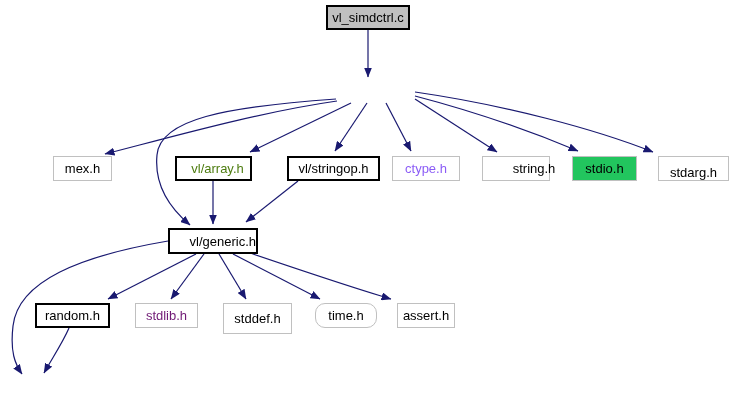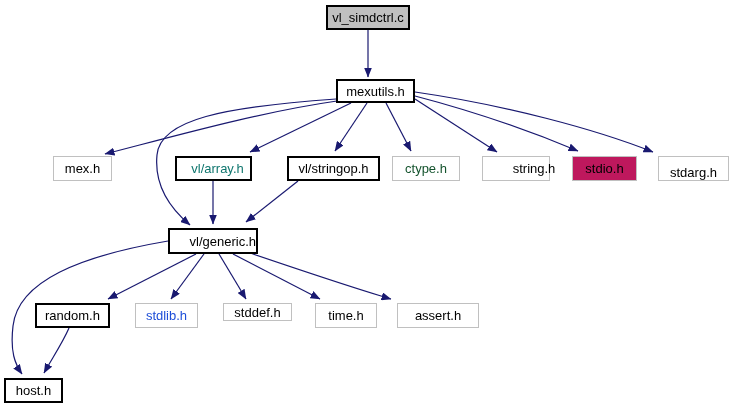--- a/index.html
+++ b/index.html
@@ -62,58 +62,52 @@
       <path d="M219,254 L246,299" fill="none" stroke="#191970" stroke-width="1.2" marker-end="url(#arrowhead)"></path>
       <path d="M233,254 L320,299" fill="none" stroke="#191970" stroke-width="1.2" marker-end="url(#arrowhead)"></path>
       <path d="M247,252 C300,270 350,287 391,299" fill="none" stroke="#191970" stroke-width="1.2" marker-end="url(#arrowhead)"></path>
       <path d="M168,241 C80,256 18,281 13,326 C10,352 15,364 22,374" fill="none" stroke="#191970" stroke-width="1.2" marker-end="url(#arrowhead)"></path>
       <path d="M69,328 C63,342 53,357 44,373" fill="none" stroke="#191970" stroke-width="1.2" marker-end="url(#arrowhead)"></path>
     </svg>
 
 <div class="node root" style="left: 326px; top: 5px; width: 84px; height: 25px; color: rgb(0, 0, 0); background: rgb(192, 192, 192); border-color: rgb(0, 0, 0);">
       <span>vl_simdctrl.c</span>
     </div>
-    <div class="node linked" style="left: 336px; top: 79px; width: 79px; height: 24px; color: rgb(0, 0, 0); background: rgb(255, 255, 255); border-color: rgb(0, 0, 0);">
-      <span>mexutils.h</span>
-    </div>
     <div class="node plain" style="left: 41px; top: 156px; width: 59px; height: 25px; color: rgb(0, 0, 0); background: rgb(255, 255, 255); border-color: rgb(192, 192, 192); margin-left: 12px;">
       <span>mex.h</span>
     </div>
-    <div class="node linked" style="left: 175px; top: 156px; width: 77px; height: 25px; color: #0f766e; background: rgb(255, 255, 255); border-color: rgb(0, 0, 0); padding-left: 8px;">
+    <div class="node linked" style="left: 175px; top: 156px; width: 77px; height: 25px; color: #4d7c0f; background: rgb(255, 255, 255); border-color: rgb(0, 0, 0); padding-left: 8px;">
       <span>vl/array.h</span>
     </div>
     <div class="node linked" style="left: 275px; top: 156px; width: 93px; height: 25px; color: rgb(0, 0, 0); background: rgb(255, 255, 255); border-color: rgb(0, 0, 0); margin-left: 12px;">
       <span>vl/stringop.h</span>
     </div>
-    <div class="node plain" style="left: 392px; top: 156px; width: 68px; height: 25px; color: #14532d; background: rgb(255, 255, 255); border-color: rgb(192, 192, 192);">
+    <div class="node plain" style="left: 392px; top: 156px; width: 68px; height: 25px; color: #8b5cf6; background: rgb(255, 255, 255); border-color: rgb(192, 192, 192);">
       <span>ctype.h</span>
     </div>
     <div class="node plain" style="left: 482px; top: 156px; width: 68px; height: 25px; color: rgb(0, 0, 0); background: rgb(255, 255, 255); border-color: rgb(192, 192, 192); padding-left: 36px;">
       <span>string.h</span>
     </div>
-    <div class="node plain" style="left: 572px; top: 156px; width: 65px; height: 25px; color: rgb(0, 0, 0); background: #be185d; border-color: rgb(192, 192, 192);">
+    <div class="node plain" style="left: 572px; top: 156px; width: 65px; height: 25px; color: rgb(0, 0, 0); background: #22c55e; border-color: rgb(192, 192, 192);">
       <span>stdio.h</span>
     </div>
     <div class="node plain" style="left: 658px; top: 156px; width: 71px; height: 25px; color: rgb(0, 0, 0); background: rgb(255, 255, 255); border-color: rgb(192, 192, 192); align-items: flex-end;">
       <span>stdarg.h</span>
     </div>
     <div class="node linked" style="left: 168px; top: 228px; width: 90px; height: 26px; color: rgb(0, 0, 0); background: rgb(255, 255, 255); border-color: rgb(0, 0, 0); justify-content: flex-end;">
       <span>vl/generic.h</span>
     </div>
     <div class="node linked" style="left: 35px; top: 303px; width: 75px; height: 25px; color: rgb(0, 0, 0); background: rgb(255, 255, 255); border-color: rgb(0, 0, 0); justify-content: center;">
       <span>random.h</span>
     </div>
-    <div class="node plain" style="left: 135px; top: 303px; width: 63px; height: 25px; color: #1d4ed8; background: rgb(255, 255, 255); border-color: rgb(192, 192, 192);">
+    <div class="node plain" style="left: 135px; top: 303px; width: 63px; height: 25px; color: #701a75; background: rgb(255, 255, 255); border-color: rgb(192, 192, 192);">
       <span>stdlib.h</span>
     </div>
-    <div class="node plain" style="left: 223px; top: 303px; width: 69px; height: 18px; color: rgb(0, 0, 0); background: rgb(255, 255, 255); border-color: rgb(192, 192, 192); align-items: center;">
+    <div class="node plain" style="left: 223px; top: 303px; width: 69px; height: 31px; color: rgb(0, 0, 0); background: rgb(255, 255, 255); border-color: rgb(192, 192, 192); align-items: center;">
       <span>stddef.h</span>
     </div>
-    <div class="node plain" style="left: 315px; top: 303px; width: 62px; height: 25px; color: rgb(0, 0, 0); background: rgb(255, 255, 255); border-color: rgb(192, 192, 192);">
+    <div class="node plain" style="left: 315px; top: 303px; width: 62px; height: 25px; color: rgb(0, 0, 0); background: rgb(255, 255, 255); border-color: rgb(192, 192, 192); border-radius: 10px;">
       <span>time.h</span>
     </div>
-    <div class="node plain" style="left: 397px; top: 303px; width: 82px; height: 25px; color: rgb(0, 0, 0); background: rgb(255, 255, 255); border-color: rgb(192, 192, 192);">
+    <div class="node plain" style="left: 397px; top: 303px; width: 58px; height: 25px; color: rgb(0, 0, 0); background: rgb(255, 255, 255); border-color: rgb(192, 192, 192);">
       <span>assert.h</span>
-    </div>
-    <div class="node linked" style="left: 4px; top: 378px; width: 59px; height: 25px; color: rgb(0, 0, 0); background: rgb(255, 255, 255); border-color: rgb(0, 0, 0);">
-      <span>host.h</span>
     </div>
   </div>
 
 </body></html>

